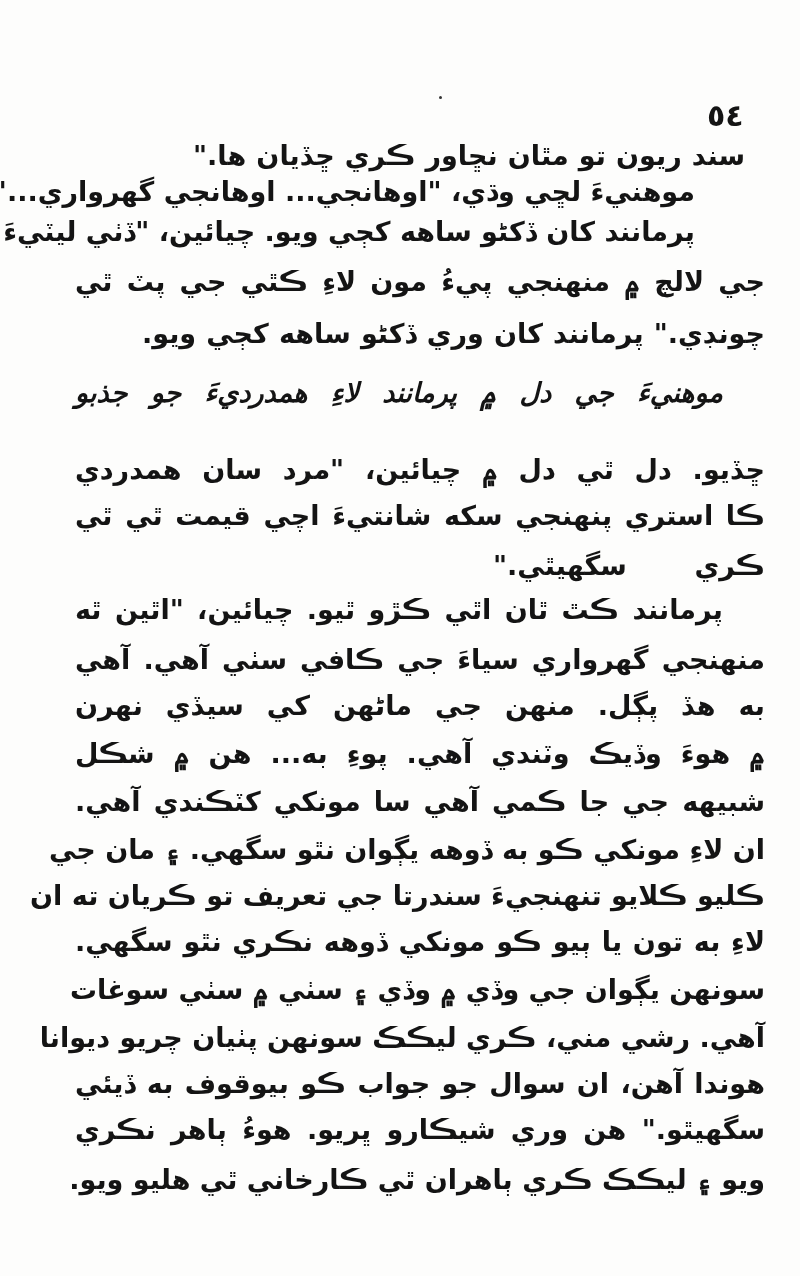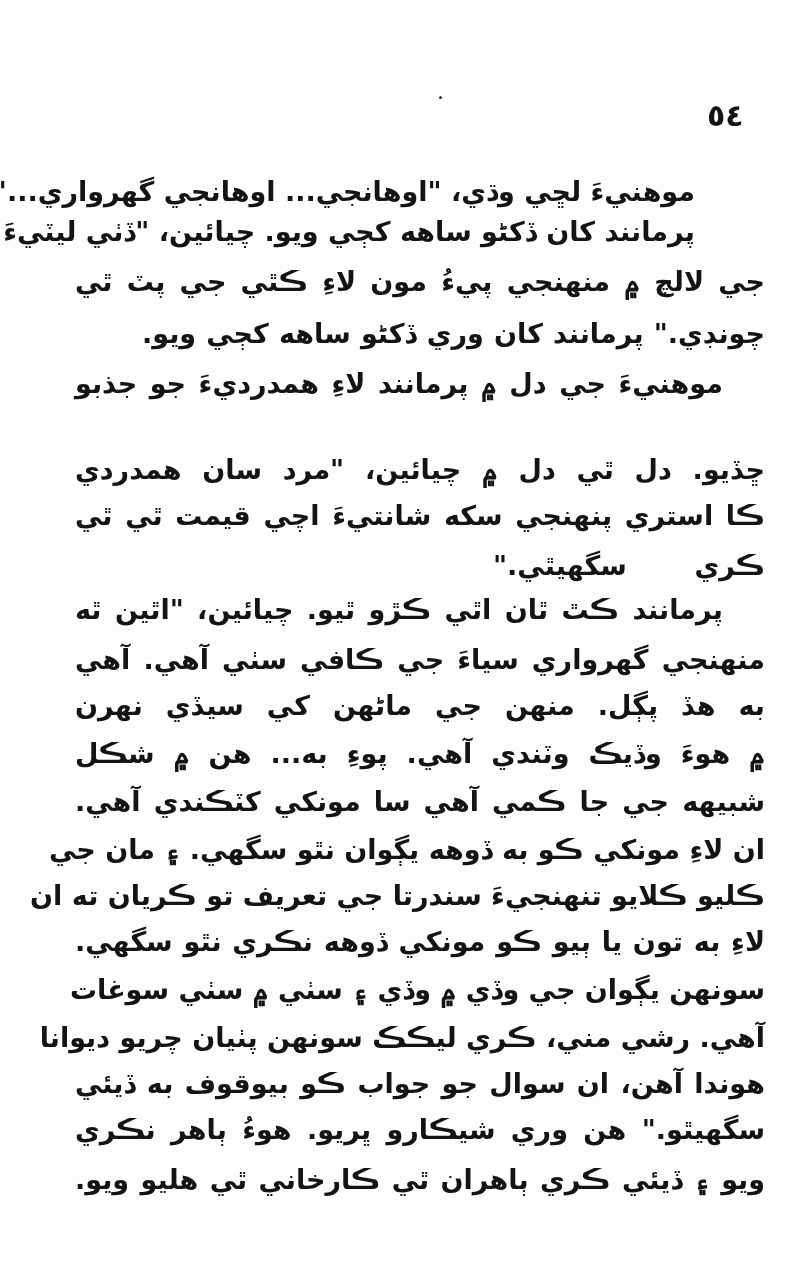--- a/index.html
+++ b/index.html
@@ -37,34 +37,35 @@
   }
   .full { left: 58px; width: 690px; }
 </style>
 </head>
 <body>
 
 <div class="page">
   <div class="dot-mark"></div>
   <div class="page-number">٥٤</div>
 
+  <div class="line" style="left:176px; width:552px; top:136px;">سند ريون تو مٿان نڇاور ڪري ڇڏيان ها."</div>
   <div class="line" style="left:58px; width:620px; top:172px;">موهنيءَ لڇي وڌي، "اوهانجي... اوهانجي گهرواري..."</div>
   <div class="line" style="left:58px; width:620px; top:212px;">پرمانند کان ڏکڻو ساهه کڄي ويو. چيائين، "ڏٺي ليٽيءَ</div>
   <div class="line full" style="top:262px;">جي لالچ ۾ منهنجي پيءُ مون لاءِ ڪٿي جي پٽ ٿي</div>
   <div class="line" style="left:125px; width:623px; top:314px;">چونڊي." پرمانند کان وري ڏکڻو ساهه کڄي ويو.</div>
-  <div class="line" style="left:58px; width:648px; top:364px;">موهنيءَ جي دل ۾ پرمانند لاءِ همدرديءَ جو جذبو</div>
+  <div class="line" style="left:58px; width:648px; top:373px;font-style:italic;">موهنيءَ جي دل ۾ پرمانند لاءِ همدرديءَ جو جذبو</div>
   <div class="line full" style="top:450px;">ڇڏيو. دل ٿي دل ۾ چيائين، "مرد سان همدردي</div>
   <div class="line full" style="top:496px;">ڪا استري پنهنجي سکه شانتيءَ اچي قيمت ٿي ٿي</div>
   <div class="line" style="left:476px; width:272px; top:546px;">ڪري سگهيٿي."</div>
   <div class="line full" style="top:640px;">منهنجي گهرواري سياءَ جي ڪافي سٺي آهي. آهي</div>
   <div class="line" style="left:58px; width:648px; top:590px;">پرمانند ڪٿ ٿان اٿي ڪڙو ٿيو. چيائين، "اٿين ٿه</div>
   <div class="line full" style="top:686px;">به هڏ پڳل. منهن جي ماڻهن کي سيڏي نهرن</div>
   <div class="line full" style="top:734px;">۾ هوءَ وڏيڪ وٽندي آهي. پوءِ به... هن ۾ شڪل</div>
   <div class="line full" style="top:782px;">شبيهه جي جا ڪمي آهي سا مونکي کٽڪندي آهي.</div>
   <div class="line full" style="top:830px;">ان لاءِ مونکي ڪو به ڏوهه يڳوان نٿو سگهي. ۽ مان جي</div>
   <div class="line full" style="top:876px;">ڪليو ڪلايو تنهنجيءَ سندرتا جي تعريف تو ڪريان ته ان</div>
   <div class="line full" style="top:922px;">لاءِ به تون يا ٻيو ڪو مونکي ڏوهه نڪري نٿو سگهي.</div>
   <div class="line full" style="top:970px;">سونهن يڳوان جي وڏي ۾ وڏي ۽ سٺي ۾ سٺي سوغات</div>
   <div class="line full" style="top:1018px;">آهي. رشي مني، ڪري ليڪڪ سونهن پٺيان چريو ديوانا</div>
   <div class="line full" style="top:1064px;">هوندا آهن، ان سوال جو جواب ڪو بيوقوف به ڏيئي</div>
   <div class="line full" style="top:1110px;">سگهيٿو." هن وري شيڪارو ڀريو. هوءُ ٻاهر نڪري</div>
-  <div class="line full" style="top:1160px;">ويو ۽ ڏيئي ڪري ٻاهران ٿي ڪارخاني ٿي هليو ويو.</div>
+  <div class="line full" style="top:1160px;">ويو ۽ ليڪڪ ڪري ٻاهران ٿي ڪارخاني ٿي هليو ويو.</div>
 </div>
 
 </body></html>

